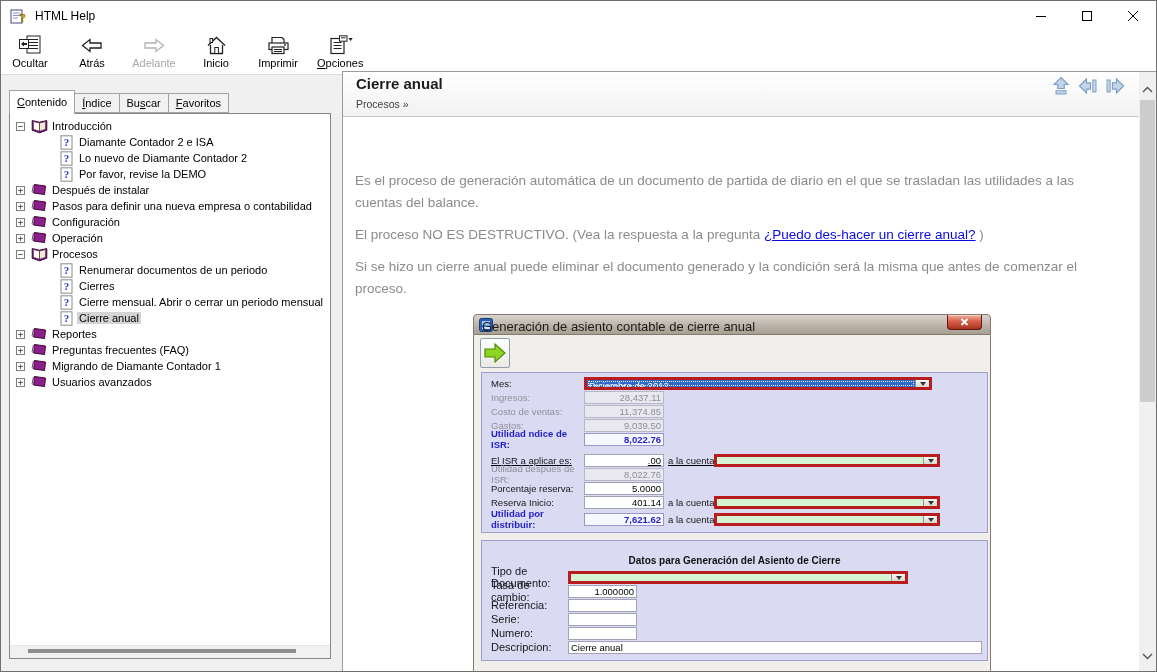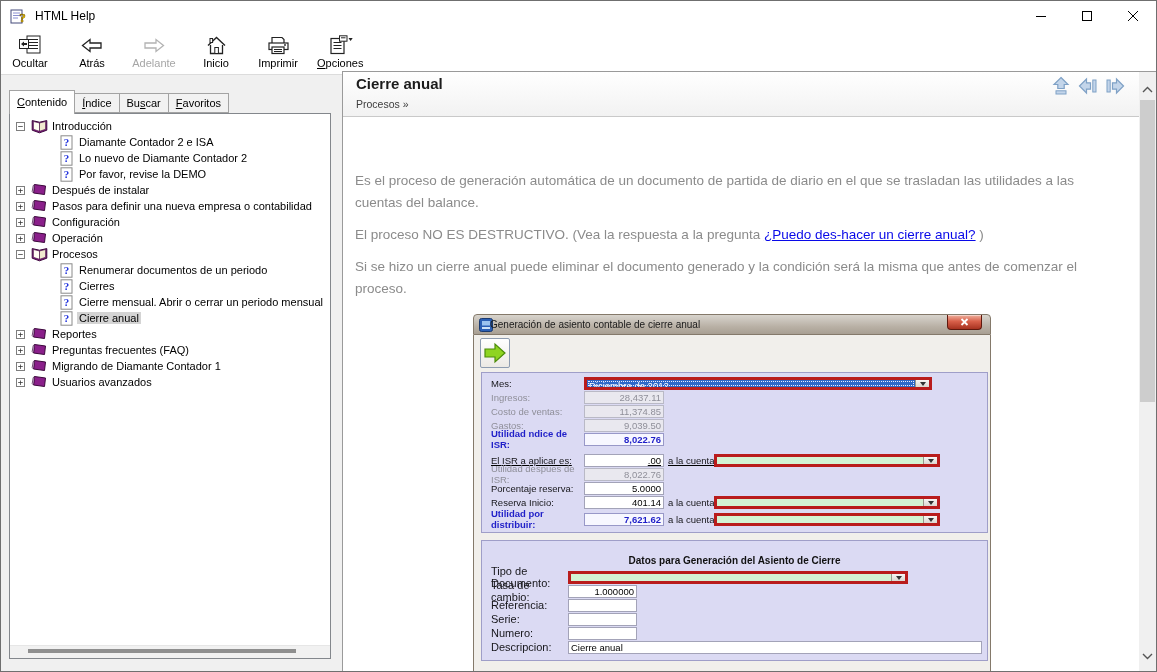--- a/index.html
+++ b/index.html
@@ -50,21 +50,21 @@
   
   .vscroll{position:absolute;right:0;top:0;width:17px;bottom:0;background:#f0f0f0;}
   .vthumb{position:absolute;left:1px;width:15px;top:28px;height:302px;background:#cdcdcd;}
   .vs-up{position:absolute;top:7px;left:3px;}
   .vs-down{position:absolute;bottom:7px;left:3px;}
 
   
   .shot{position:relative;margin:14px 0 0 118px;width:518px;height:540px;}
   .dlg-tb{position:relative;height:21px;background:linear-gradient(#d8d4cd,#b9b1a6 60%,#a89f93);border:1px solid #84796a;border-radius:4px 4px 0 0;box-sizing:border-box;}
   .dlg-ico{position:absolute;left:5px;top:3px;display:flex;}
-  .dlg-title{position:absolute;left:16px;top:4px;font-size:10px;color:#1a1a1a;white-space:nowrap;}
+  .dlg-title{position:absolute;left:8px;top:4px;font-size:13px;color:#1a1a1a;white-space:nowrap;}
   .dlg-close{position:absolute;right:8px;top:0;width:35px;height:15px;background:linear-gradient(#efb19e,#d8604a 45%,#a63220);border:1px solid #5f190e;border-top:none;border-radius:0 0 4px 4px;display:flex;align-items:center;justify-content:center;box-shadow:inset 0 1px 0 rgba(255,255,255,.45);box-sizing:border-box;}
   .dlg-body{position:absolute;left:0;right:0;top:21px;bottom:0;background:#f1efeb;border:1px solid #84796a;border-top:none;box-sizing:border-box;}
   .go-btn{margin:3px 0 4px 6px;width:30px;height:30px;background:linear-gradient(#ffffff,#ece9e4);border:1px solid #8e9cb0;border-radius:2px;display:flex;align-items:center;justify-content:center;box-sizing:border-box;}
   .dpanel{margin-left:7px;width:507px;background:#dbdaf3;border:1px solid #9f9ec8;box-sizing:border-box;padding:3px 0 6px 9px;}
   .dpanel.second{margin-top:7px;padding-top:12px;}
   .drow{display:flex;align-items:center;height:14px;}
   .gap4{margin-top:7px;text-decoration:underline;} .gap3{margin-top:3px;}
   .dlabel{width:93px;font-size:9.5px;color:#16161a;flex:none;}
   .dlabel2{width:77px;font-size:11px;color:#16161a;flex:none;}
   .lab-dis{color:#8f8f99;} .lab-blue{color:#1f1fc8;font-weight:bold;}

